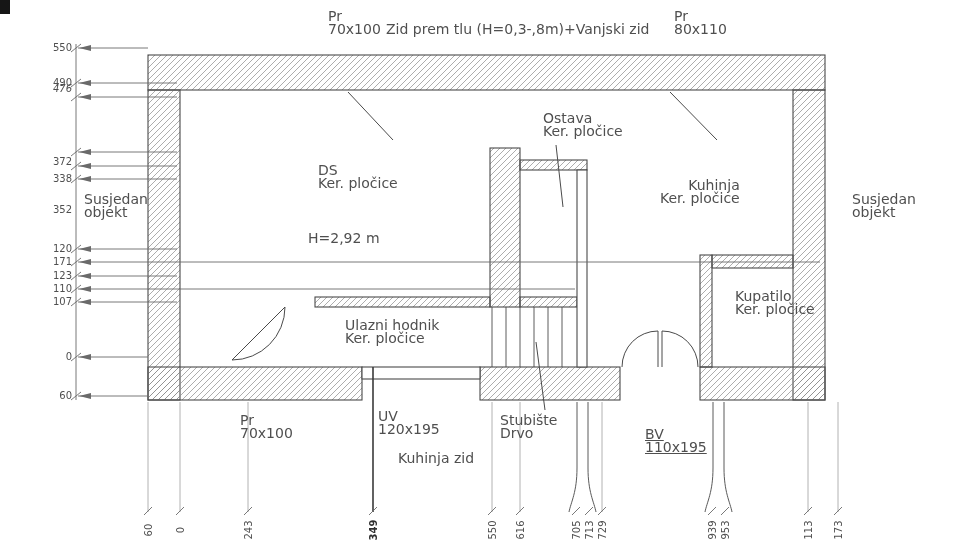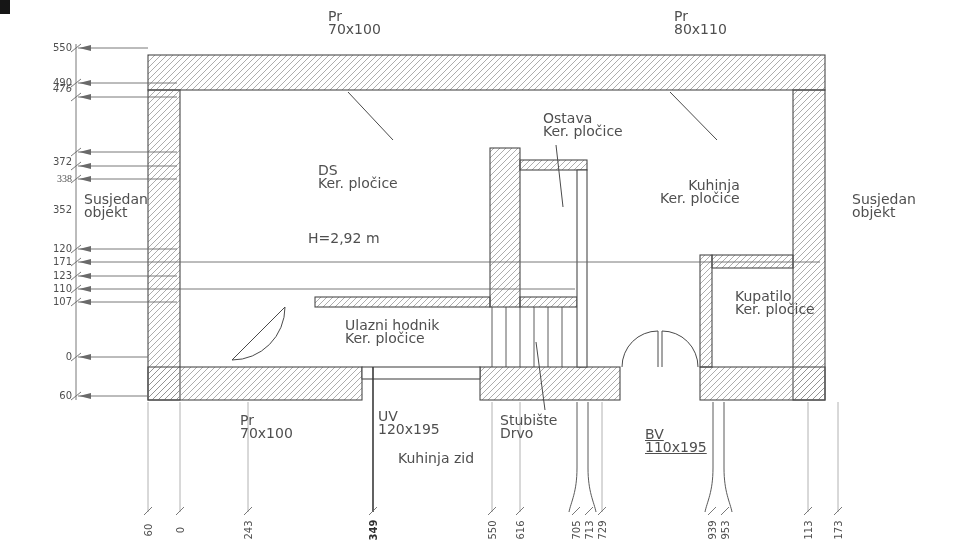--- a/index.html
+++ b/index.html
@@ -156,20 +156,21 @@
       <line x1="834" y1="515" x2="842" y2="507"></line>
     </g>
   </svg>
 
   <div class="corner-mark"></div>
 
   <div class="lbl" style="left:328px; top:10px;">
     <span>Pr</span>
     <span>70x100</span>
   </div>
+  <div class="lbl" style="left:386px; top:23px;">Zid prem tlu (H=0,3-,8m)+Vanjski zid</div>
   <div class="lbl" style="left:674px; top:10px;">
     <span>Pr</span>
     <span>80x110</span>
   </div>
 
   <div class="lbl" style="left:84px; top:193px;">
     <span>Susjedan</span>
     <span>objekt</span>
   </div>
   <div class="lbl" style="left:852px; top:193px;">
@@ -215,21 +216,21 @@
     <span>BV</span>
     <span>110x195</span>
   </div>
   <div class="lbl" style="left:398px; top:452px;">Kuhinja zid</div>
 
   <div class="ldim" style="top:42px;">550</div>
   <div class="ldim" style="top:77px;">490</div>
   <div class="ldim" style="top:83px;font-style:italic;">476</div>
   <div class="ldim" style="top:156px;">372</div>
   <div class="ldim" style="top:160px;margin-top:44px;">352</div>
-  <div class="ldim" style="top:173px;font-family:Liberation Serif, serif;">338</div>
+  <div class="ldim" style="top:173px;">338</div>
   <div class="ldim" style="top:243px;">120</div>
   <div class="ldim" style="top:256px;">171</div>
   <div class="ldim" style="top:270px;">123</div>
   <div class="ldim" style="top:283px;">110</div>
   <div class="ldim" style="top:296px;">107</div>
   <div class="ldim" style="top:351px;">0</div>
   <div class="ldim" style="top:390px;">60</div>
 
   <div class="bdim" style="left:133px; top:524px;">60</div>
   <div class="bdim" style="left:165px; top:524px;">0</div>

